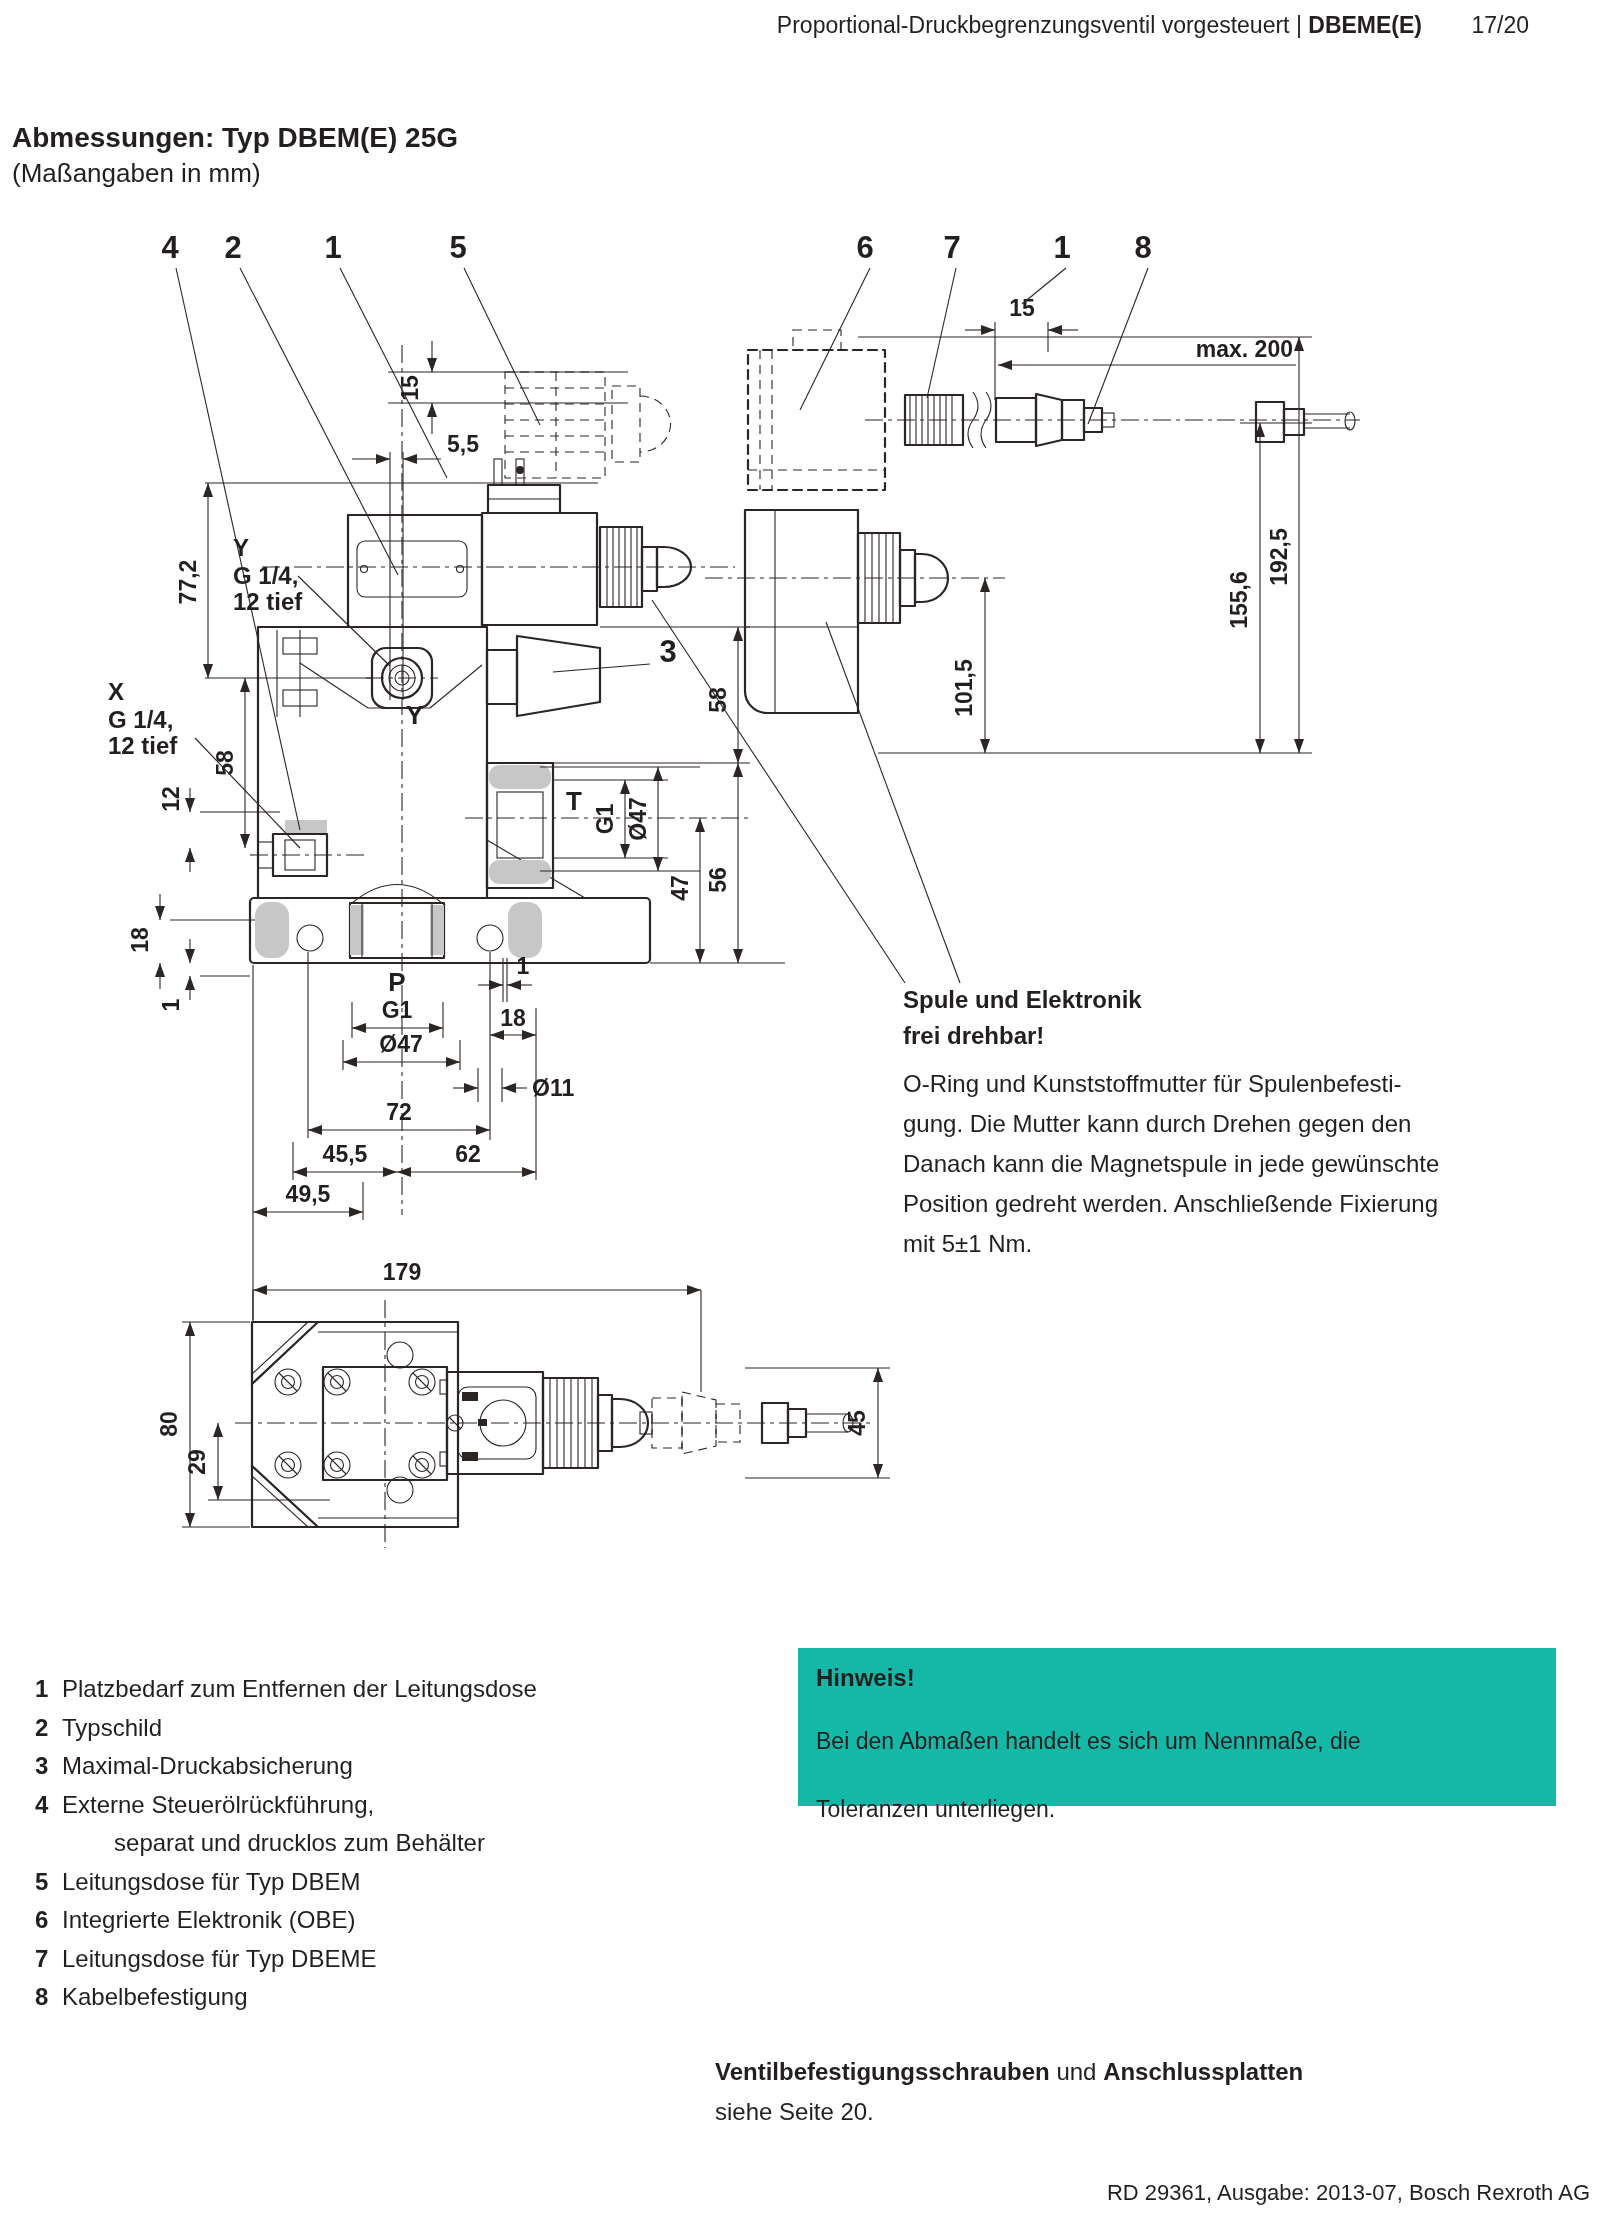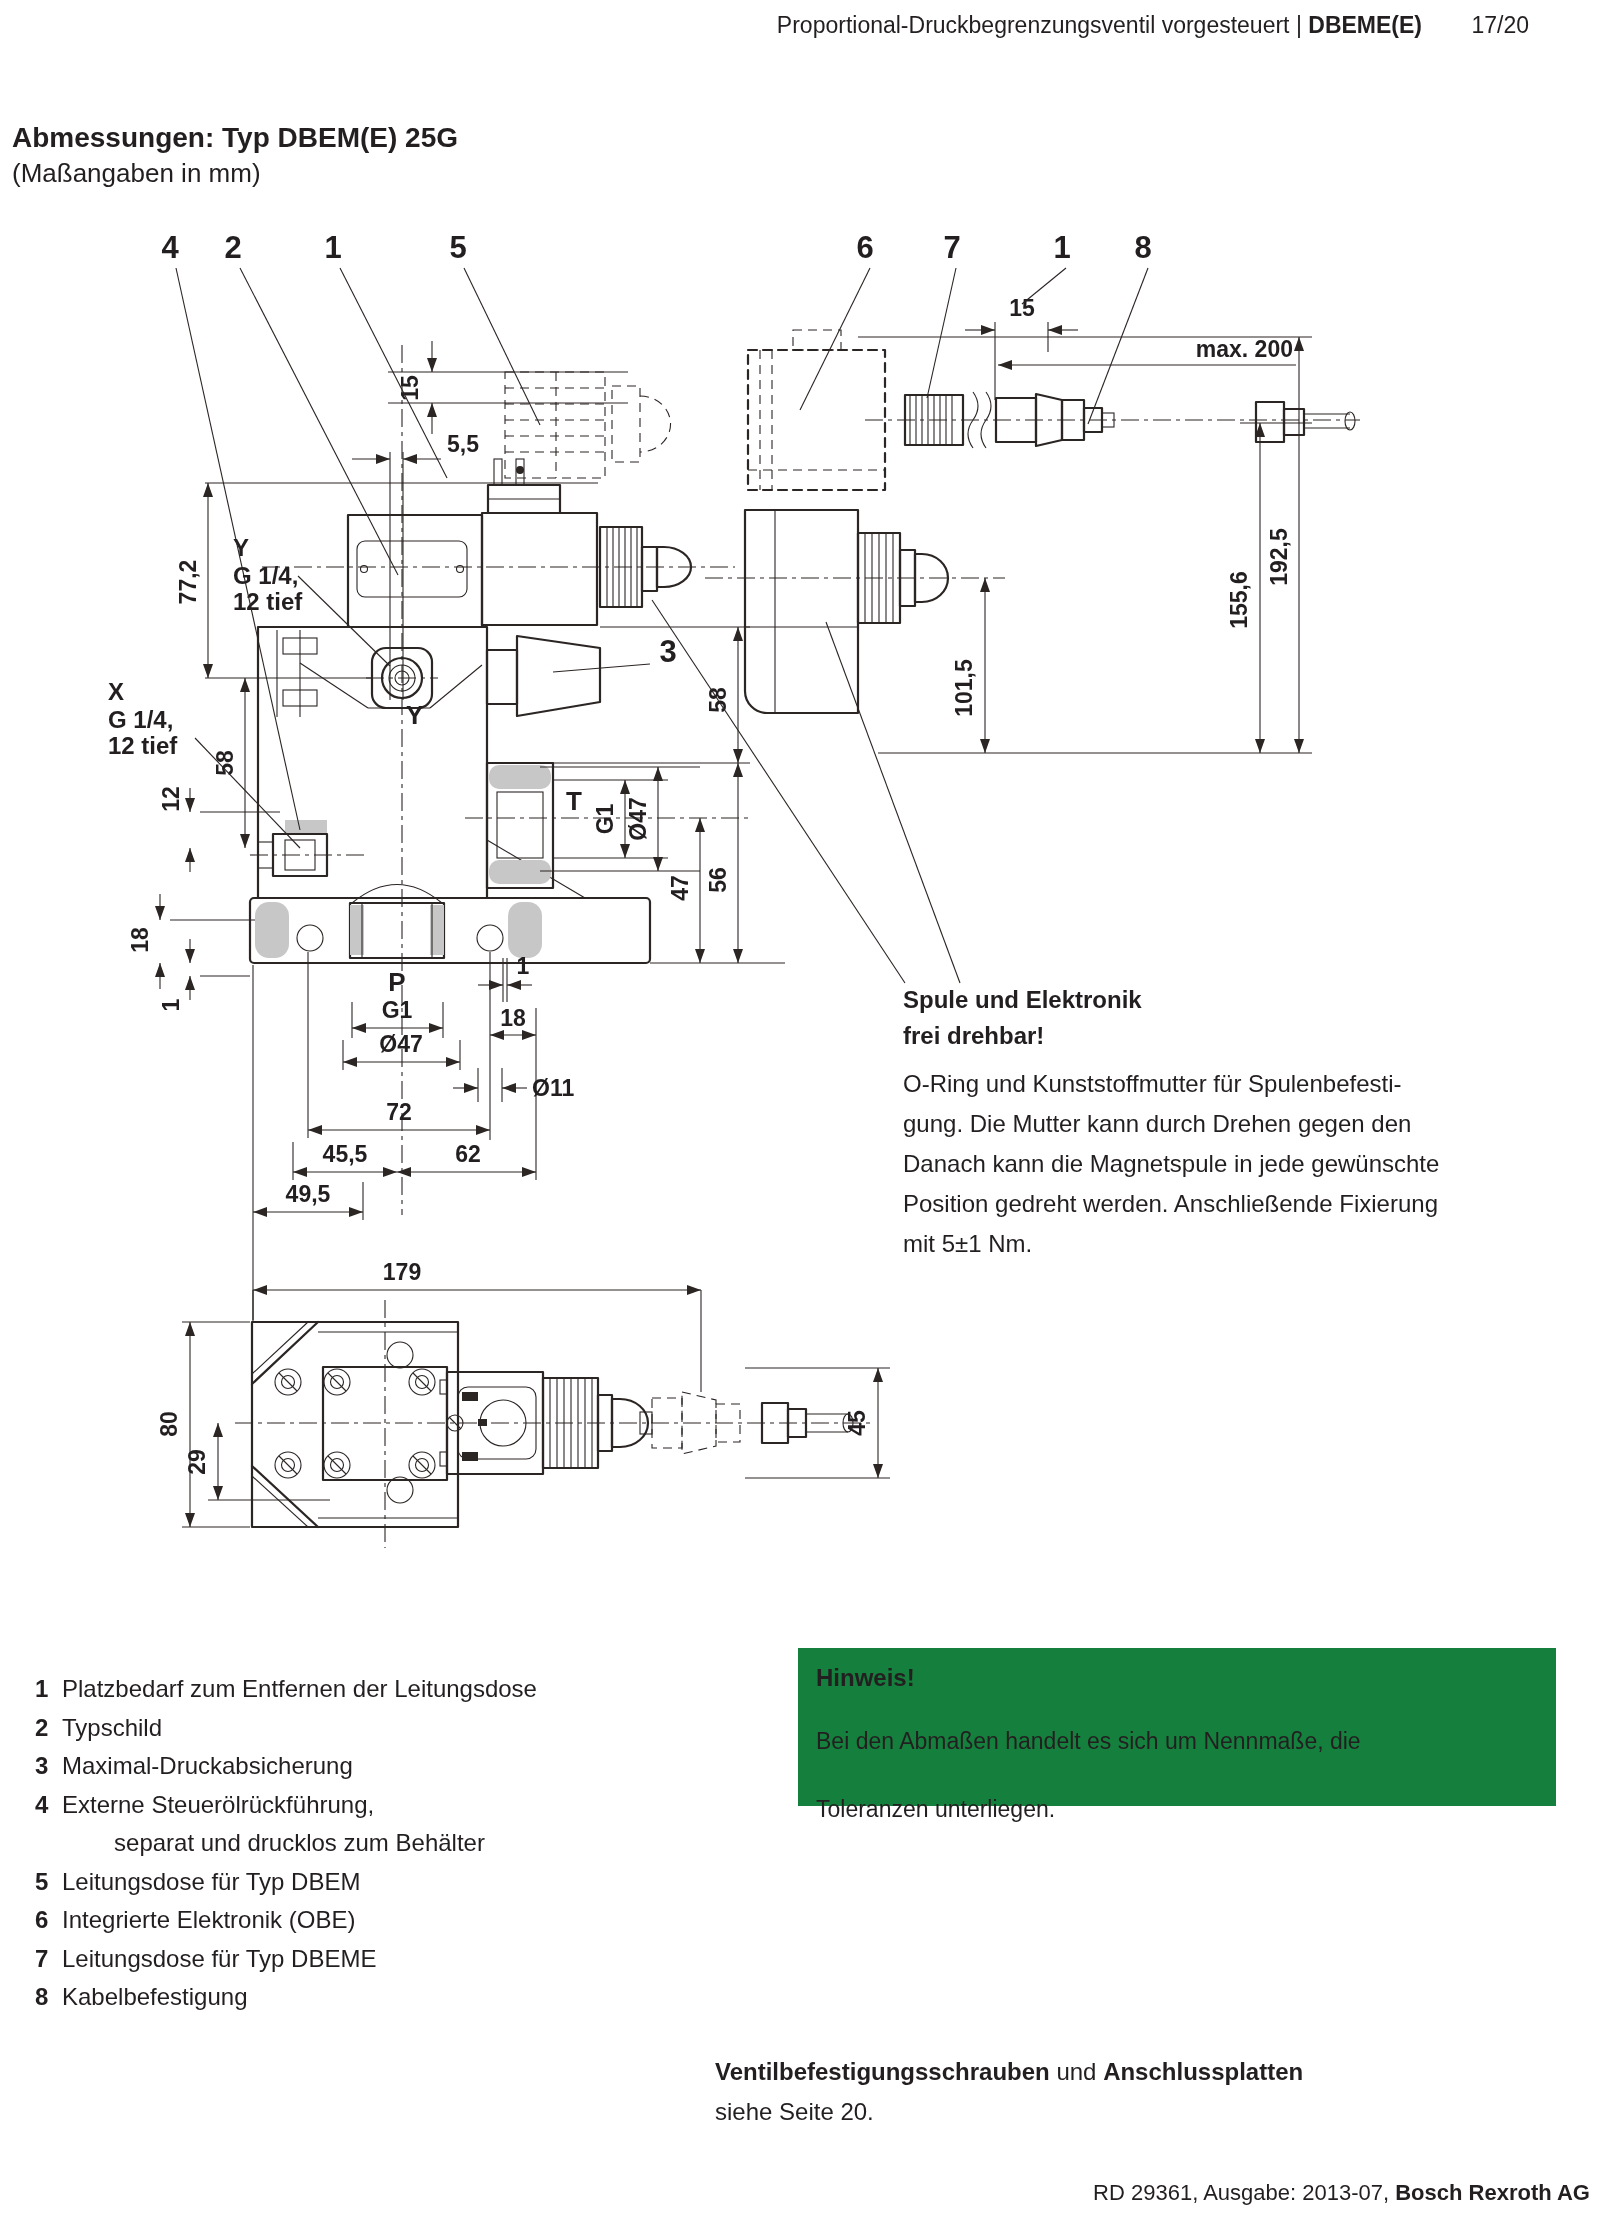--- a/index.html
+++ b/index.html
@@ -16,30 +16,30 @@
   
   .note{left:903px;top:982px;width:660px;}
   .note .h{font-size:24px;font-weight:bold;line-height:36px;}
   .note .b{font-size:24px;line-height:40px;margin-top:10px;}
   
   .legend{left:35px;top:1662px;font-size:24px;line-height:38.5px;margin-top:8px;}
   .legend .row{white-space:nowrap;}
   .legend .n{display:inline-block;width:27px;font-weight:bold;}
   .legend .cont{padding-left:27px;text-align:center;}
   
-  .hinweis{left:798px;top:1648px;width:758px;height:158px;background:#15803d;box-sizing:border-box;
+  .hinweis{left:798px;top:1648px;width:758px;height:158px;background:#14b8a6;box-sizing:border-box;
            padding:16px 18px;}
   .hinweis .h{font-size:24px;font-weight:bold;margin-bottom:10px;}
   .hinweis .t{font-size:23px;line-height:37px;margin-top:31px;}
   
   .refblock{left:715px;top:2052px;font-size:24px;line-height:40px;}
   .refblock b{font-weight:bold;}
   
   .footer{top:2180px;right:9px;font-size:22px;white-space:nowrap;}
-  .footer b{font-weight:bold;}
+  .footer b{font-weight:normal;}
   
   svg.draw{position:absolute;left:0;top:0;}
   .ln{fill:none;stroke:#2b2523;stroke-width:2.2;stroke-linejoin:round;stroke-linecap:round;}
   .tn{fill:none;stroke:#2b2523;stroke-width:1.1;}
   .dm{fill:none;stroke:#2b2523;stroke-width:1.1;}
   .cl{stroke-dasharray:18 5 4 5;}
   .dsh{stroke-dasharray:9 6;}
   .gry{fill:#c7c7c7;stroke:none;}
   .blk{fill:#2b2523;stroke:none;}
   text.dt{font-family:"Liberation Sans",sans-serif;font-size:23px;font-weight:bold;fill:#231f20;}

